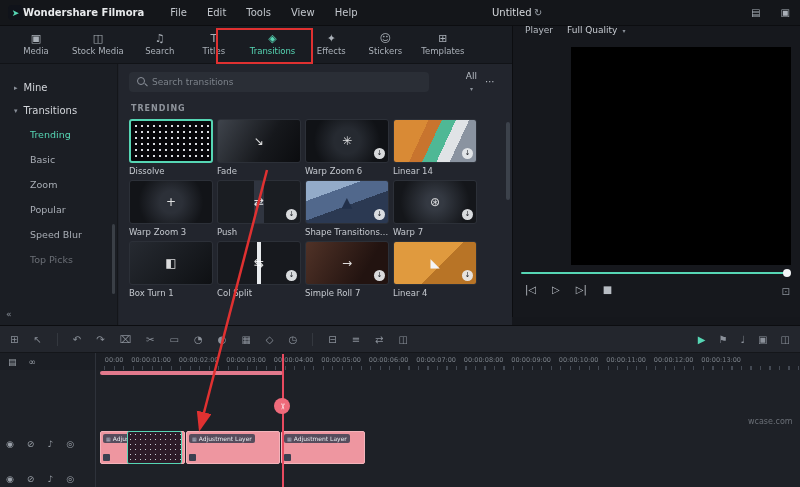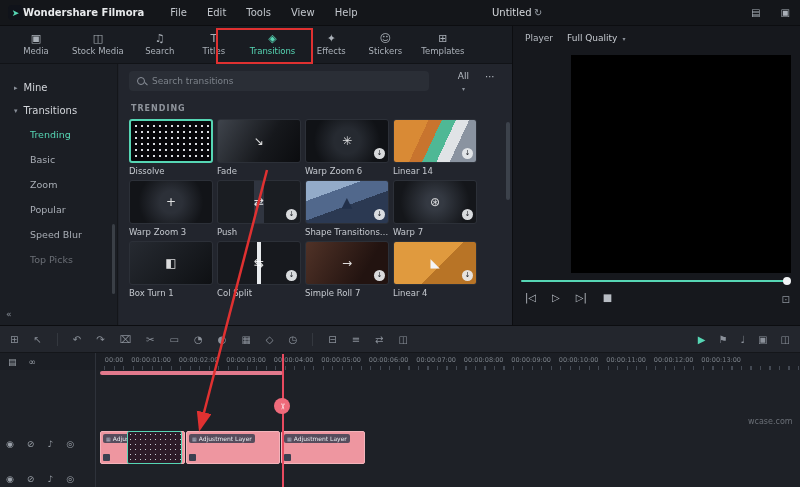--- a/index.html
+++ b/index.html
@@ -26,21 +26,21 @@
   .media-body { position:absolute; top:38px; left:0; right:0; bottom:0; }
   .cat-sidebar { position:absolute; top:0; left:0; bottom:0; width:118px; background:#1b1e24; border-right:1px solid #14161a; padding-top:12px; font-size:10px; }
   .cat-group { display:flex; align-items:center; gap:6px; padding:6px 0 6px 14px; color:#d2d5da; }
   .cat-group .car { font-size:7px; color:#8a9099; }
   .cat-item { padding:7px 0 7px 30px; font-size:9.5px; color:#a9aeb6; cursor:pointer; }
   .cat-item.sel { color:#56d6b4; }
   .cat-scroll { position:absolute; right:2px; top:160px; width:3px; height:70px; background:#3a3f46; border-radius:2px; }
   .collapse-btn { position:absolute; left:6px; bottom:6px; color:#8a9099; font-size:9px; cursor:pointer; }
 
   .content { position:absolute; left:119px; top:0; right:0; bottom:0; background:#22252d; overflow:hidden; }
-  .searchrow { display:flex; margin:7px 10px 0 10px; gap:16px; }
+  .searchrow { display:flex; align-items:center; margin:7px 10px 0 10px; gap:8px; }
   .searchbox { flex:0 0 300px; height:20px; background:#2a2e36; border-radius:4px; display:flex; align-items:center; padding:0 8px; gap:6px; }
   .mag { position:relative; width:9px; height:9px; flex:0 0 9px; }
   .mag::before { content:""; position:absolute; left:0; top:0; width:6px; height:6px; border:1.4px solid #8a9099; border-radius:50%; }
   .mag::after { content:""; position:absolute; left:6.5px; top:6.5px; width:3.5px; height:1.4px; background:#8a9099; transform:rotate(45deg); }
   .searchbox input { flex:1; background:transparent; border:0; outline:0; color:#d6d9dd; font-size:9px; }
   .searchbox input::placeholder { color:#7c828a; }
   .filter { margin-left:auto; display:flex; align-items:center; gap:4px; font-size:9px; color:#b8bdc4; cursor:pointer;flex-direction:column; }
   .filter .car { font-size:6px; color:#8a9099; }
   .more-btn { color:#b8bdc4; font-size:10px; margin-right:6px; cursor:pointer; letter-spacing:1px; }
 
@@ -61,21 +61,21 @@
   .t7 .glyph { color:#22304a; font-size:14px; }
   .t8 { background:radial-gradient(circle,#343942 0 18%,#14161a 75%); }
   .t9 { background:linear-gradient(135deg,#262a31,#0e1013); }
   .t10 { background:linear-gradient(90deg,#17191e 0 48%,#e8ebee 48% 52%,#17191e 52%); }
   .t11 { background:linear-gradient(120deg,#503227,#221310 72%); }
   .t12 { background:linear-gradient(135deg,#e09a3e 0 56%,#b87426 56%); }
   .t12 .glyph { color:#f4f5f7; }
   .grid-scroll { position:absolute; right:2px; top:58px; width:4px; height:78px; background:#3c424b; border-radius:2px; }
 
   
-  .player-panel { position:absolute; top:26px; left:512px; right:0; height:299px; background:#16181d; border-left:1px solid #0c0d10; }
+  .player-panel { position:absolute; top:18px; left:512px; right:0; height:299px; background:#16181d; border-left:1px solid #0c0d10; }
   .player-head { display:flex; align-items:center; height:24px; padding-left:12px; gap:14px; font-size:9px; color:#b8bdc4; }
   .quality { display:flex; align-items:center; gap:5px; cursor:pointer; color:#c6cad0; }
   .quality .car { font-size:6px; color:#8a9099; }
   .preview { position:absolute; left:58px; top:29px; width:220px; height:218px; background:#000; }
   .scrub { position:absolute; left:8px; right:10px; top:254px; height:2px; background:#56d6b4; border-radius:1px; cursor:pointer; }
   .scrub .dot { position:absolute; right:-1px; top:-3px; width:8px; height:8px; border-radius:50%; background:#f2f4f6; }
   .pctrl { position:absolute; left:12px; top:266px; display:flex; gap:16px; font-size:10px; color:#b8bdc4; align-items:center; }
   .pctrl span { cursor:pointer; }
   .expand { position:absolute; right:10px; top:268px; color:#8a9099; font-size:10px; cursor:pointer; }
 

